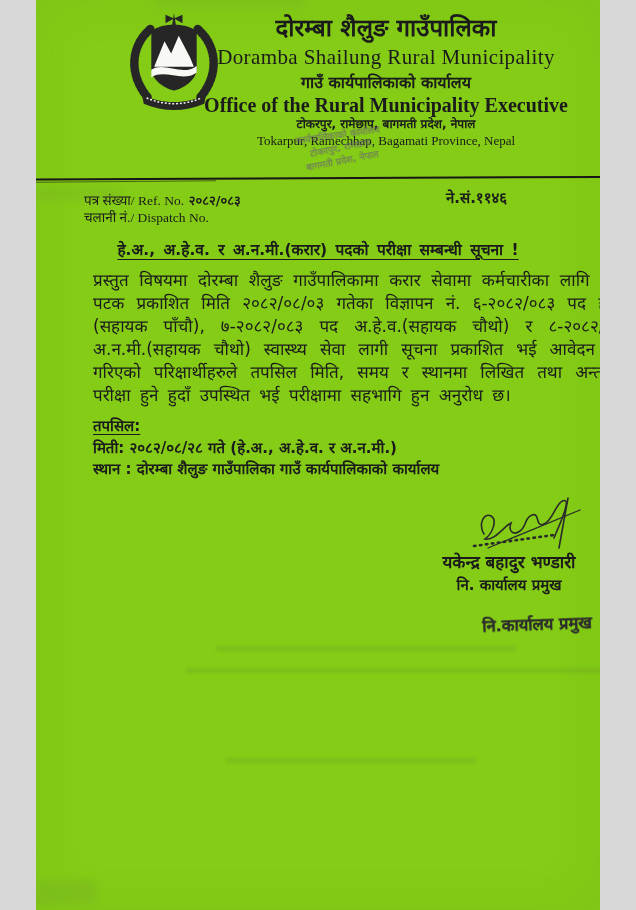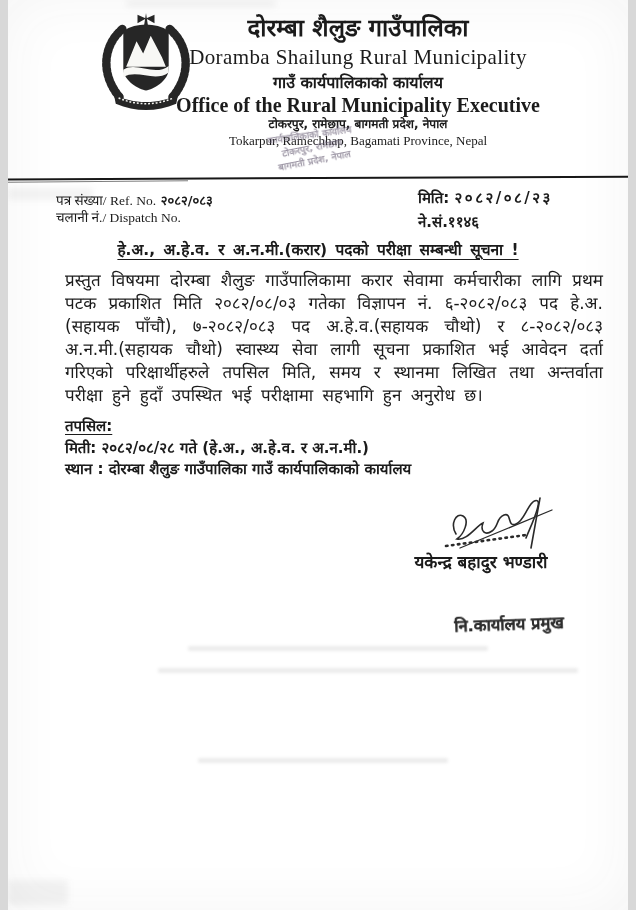--- a/index.html
+++ b/index.html
@@ -1,21 +1,22 @@
 <!DOCTYPE html>
 <html><head>
 <meta charset="utf-8">
 <style>
   html,body { margin:0; padding:0; background:#d8d8d8; }
   .page {
-    position:relative; width:620px; height:910px; margin:0 auto;
-    background:#ffffff; overflow:hidden;
+    position:relative; width:528px; height:910px; margin:0 auto;
+    background:#84cc16; overflow:hidden;
     color:#1b1b1b;
     font-family:"DejaVu Sans", sans-serif;
     box-shadow: inset 0 0 60px rgba(60,60,60,0.05);
+    padding-left: 36px;
   }
   .abs { position:absolute; }
 
   
   .emblem { left:86px; top:12px; width:104px; height:104px; }
   .header-text { left:150px; top:12px; width:400px; text-align:center; }
   .np-title  { font-size:24px; font-weight:bold; line-height:32px; }
   .en-title  { font-family:"Liberation Serif","DejaVu Serif",serif; font-size:21px; line-height:27px; letter-spacing:0.4px; }
   .np-office { font-size:16px; font-weight:bold; line-height:23px; }
   .en-office { font-family:"Liberation Serif","DejaVu Serif",serif; font-size:20px; font-weight:bold; line-height:22px; }
@@ -123,24 +124,20 @@
   <div class="abs ink-stamp">
     <div class="arc">कार्यपालिकाको कार्यालय</div>
     <div>टोकरपुर, रामेछाप</div>
     <div>बागमती प्रदेश, नेपाल</div>
   </div>
 
   <div class="abs divider"></div>
   <div class="abs divider2"></div>
 
   <div class="abs date-block">
-    <div>
-      <span>मिति:</span>
-      <span class="dval">२०८२/०८/२३</span>
-    </div>
     <div>ने.सं.११४६</div>
   </div>
 
   <div class="abs subject">हे.अ., अ.हे.व. र अ.न.मी.(करार) पदको परीक्षा सम्बन्धी सूचना !</div>
 
   <div class="abs body-text">प्रस्तुत विषयमा दोरम्बा शैलुङ गाउँपालिकामा करार सेवामा कर्मचारीका लागि प्रथम पटक प्रकाशित मिति २०८२/०८/०३ गतेका विज्ञापन नं. ६-२०८२/०८३ पद हे.अ.(सहायक पाँचौ), ७-२०८२/०८३ पद अ.हे.व.(सहायक चौथो)  र ८-२०८२/०८३ अ.न.मी.(सहायक चौथो) स्वास्थ्य सेवा लागी सूचना प्रकाशित भई आवेदन दर्ता गरिएको परिक्षार्थीहरुले तपसिल मिति, समय र स्थानमा लिखित तथा अन्तर्वाता परीक्षा हुने हुदाँ उपस्थित भई परीक्षामा सहभागि हुन अनुरोध छ।</div>
 
   <div class="abs schedule">
     <div class="head">तपसिल:</div>
     <div>मिती: २०८२/०८/२८ गते (हे.अ., अ.हे.व. र अ.न.मी.)</div>
@@ -151,20 +148,21 @@
     <svg viewBox="0 0 145 56" width="145" height="56" aria-hidden="true">
       <g fill="none" stroke="#2a2a2a" stroke-linecap="round">
         <path stroke-width="1.6" d="M20,38 C14,28 20,16 27,20 C34,24 28,38 21,43 C31,45 40,30 47,27 C44,35 49,40 56,35 C63,30 60,22 68,19 C76,16 71,32 80,28 C87,25 89,16 95,8 C98,4 104,2 102,10 C100,20 94,32 90,42"></path>
         <path stroke-width="1.6" d="M104,2 L95,52"></path>
         <path stroke-width="1.3" d="M24,52 L116,14"></path>
         <path stroke-width="2.6" stroke-dasharray="1.5 4.5" d="M10,50 L90,39"></path>
       </g>
     </svg>
   </div>
   <div class="abs sig-name">यकेन्द्र बहादुर भण्डारी</div>
+  <div class="abs sig-title">नि. कार्यालय प्रमुख</div>
 
   <div class="abs stamp-text">नि.कार्यालय प्रमुख</div>
 
   <div class="abs artifact" style="left:118px; top:0; width:150px; height:7px;"></div>
   <div class="abs artifact" style="left:0; top:188px; width:85px; height:12px;"></div>
   <div class="abs ghost-line" style="left:180px; top:646px; width:300px;"></div>
   <div class="abs ghost-line" style="left:150px; top:668px; width:420px;"></div>
   <div class="abs ghost-line" style="left:190px; top:758px; width:250px;"></div>
   <div class="abs artifact" style="left:0; top:880px; width:60px; height:25px;"></div>
 

